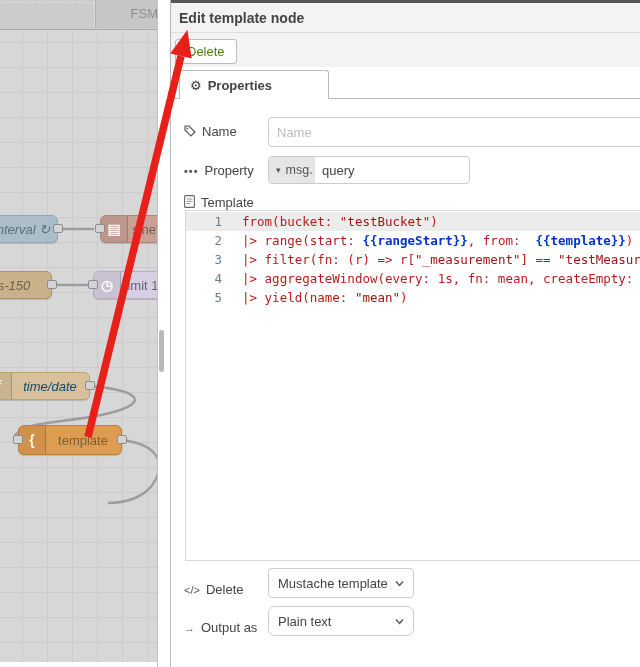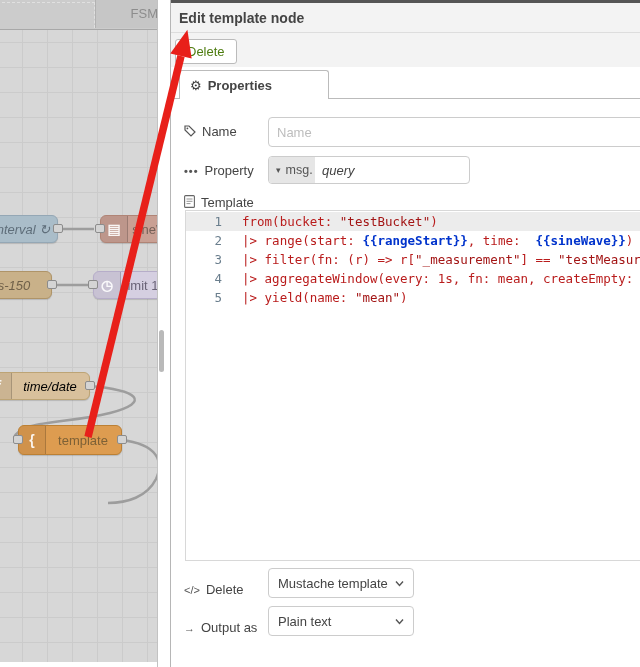--- a/index.html
+++ b/index.html
@@ -68,21 +68,21 @@
              border:1px solid #ccc;border-radius:4px;font-size:13px;color:#444;
              padding:0 8px;font-family:"Liberation Sans",sans-serif;outline:none;}
   .txt-input::placeholder{color:#bdbdbd;}
   .typed-input{position:absolute;left:97px;top:156px;width:202px;height:28px;box-sizing:border-box;
                border:1px solid #ccc;border-radius:4px;background:#fff;overflow:hidden;}
   .typed-prefix{position:absolute;left:0;top:0;bottom:0;width:46px;background:#e6e6e6;
                 display:flex;align-items:center;gap:5px;padding-left:7px;box-sizing:border-box;
                 color:#555;font-size:12.5px;cursor:pointer;}
   .typed-caret{font-size:9px;color:#555;}
   .typed-value{position:absolute;left:46px;top:0;bottom:0;right:0;display:flex;
-               align-items:center;padding-left:7px;color:#444;font-size:13px;font-style:italic;}
+               align-items:center;padding-left:7px;color:#444;font-size:13px;}
 
   .code-editor{position:absolute;left:14px;right:-2px;top:210px;height:351px;background:#fff;
                border:1px solid #d8d8d8;box-sizing:border-box;overflow:hidden;
                font-family:"DejaVu Sans Mono",monospace;font-size:12.5px;}
   .code-line{position:relative;height:19px;line-height:19px;white-space:pre;}
   .code-line.active{background:#ececec;}
   .gutter{display:inline-block;width:50px;text-align:right;padding-right:14px;
           color:#6a7e8d;box-sizing:border-box;}
   .code-text{display:inline-block;padding-left:6px;}
   .tk-p{color:#b91c1c;} .tk-s{color:#a31515;} .tk-v{color:#0033cc;font-weight:bold;}
@@ -124,21 +124,21 @@
           <div class="node-label" style="left: 0px; right: 0px; color: rgb(111, 96, 73); font-style: italic;">s-150</div>
           <span class="port port-out"></span>
         </div>
         <div class="node" style="left: 93px; top: 271px; width: 92px; height: 28px; background: rgb(213, 207, 225); border-color: rgb(182, 173, 201);">
           <div class="node-icon">◷</div>
           <div class="node-label" style="left: 26px; right: 0px; color: rgb(106, 99, 119);">limit 1 ms</div>
           <span class="port port-in"></span>
         </div>
         <div class="node" style="left: -16px; top: 372px; width: 106px; height: 28px; background: rgb(216, 192, 156); border-color: rgb(189, 164, 117);">
           <div class="node-icon" style="font-style: italic;">f</div>
-          <div class="node-label" style="left: 26px; right: 0px; color: #000000; font-style: italic;">time/date</div>
+          <div class="node-label" style="left: 26px; right: 0px; color: #0c4a6e; font-style: italic;">time/date</div>
           <span class="port port-out"></span>
         </div>
         <div class="node" style="left: 18px; top: 425px; width: 104px; height: 30px; background: rgb(221, 156, 80); border-color: rgb(188, 128, 52);">
           <div class="node-icon">{</div>
           <div class="node-label" style="left: 26px; right: 0px; color: rgb(125, 97, 54);">template</div>
           <span class="port port-in"></span>
           <span class="port port-out"></span>
         </div>
       </div>
     <div class="tabbar">
@@ -193,21 +193,21 @@
             <rect x="0.6" y="0.6" width="9.8" height="11.8" rx="1" fill="none" stroke="#666" stroke-width="1.1"></rect>
             <path d="M2.5 4 H8.5 M2.5 6.3 H8.5 M2.5 8.6 H6.5" stroke="#888" stroke-width="0.9"></path>
           </svg>
       </span>
       <span>Template</span>
     </div>
     <div class="code-editor">
       <div style="height:1px;"></div>
       <div id="code-lines">
           <div class="code-line active"><span class="gutter">1</span><span class="code-text"><span class="tk-p">from(bucket: </span><span class="tk-s">"testBucket"</span><span class="tk-p">)</span></span></div>
-          <div class="code-line"><span class="gutter">2</span><span class="code-text"><span class="tk-p">|&gt; range(start: </span><span class="tk-v">{{rangeStart}}</span><span class="tk-p">, time:  </span><span class="tk-v">{{sineWave}}</span><span class="tk-p">)</span></span></div>
+          <div class="code-line"><span class="gutter">2</span><span class="code-text"><span class="tk-p">|&gt; range(start: </span><span class="tk-v">{{rangeStart}}</span><span class="tk-p">, from:  </span><span class="tk-v">{{template}}</span><span class="tk-p">)</span></span></div>
           <div class="code-line"><span class="gutter">3</span><span class="code-text"><span class="tk-p">|&gt; filter(fn: (r) =&gt; r[</span><span class="tk-s">"_measurement"</span><span class="tk-p">] == </span><span class="tk-s">"testMeasurement"</span></span></div>
           <div class="code-line"><span class="gutter">4</span><span class="code-text"><span class="tk-p">|&gt; aggregateWindow(every: 1s, fn: mean, createEmpty: false)</span></span></div>
           <div class="code-line"><span class="gutter">5</span><span class="code-text"><span class="tk-p">|&gt; yield(name: </span><span class="tk-s">"mean"</span><span class="tk-p">)</span></span></div>
         </div>
     </div>
 
     <div class="fld-label" style="top:582px;">
       <span class="fld-icon">&lt;/&gt;</span>
       <span>Delete</span>
     </div>
@@ -217,21 +217,21 @@
         <svg width="9" height="9" viewBox="0 0 9 9">
             <path d="M1 2.5 L4.5 6.5 L8 2.5" fill="none" stroke="#555" stroke-width="1.4"></path>
           </svg>
       </span>
     </div>
 
     <div class="fld-label" style="top:620px;">
       <span class="fld-icon">→</span>
       <span>Output as</span>
     </div>
-    <div class="select-box" style="top:606px;">
+    <div class="select-box" style="top:606px;border-radius:7px;">
       <span>Plain text</span>
       <span class="select-chev">
         <svg width="9" height="9" viewBox="0 0 9 9">
             <path d="M1 2.5 L4.5 6.5 L8 2.5" fill="none" stroke="#555" stroke-width="1.4"></path>
           </svg>
       </span>
     </div>
   </div>
 
   <svg id="arrow-overlay">

